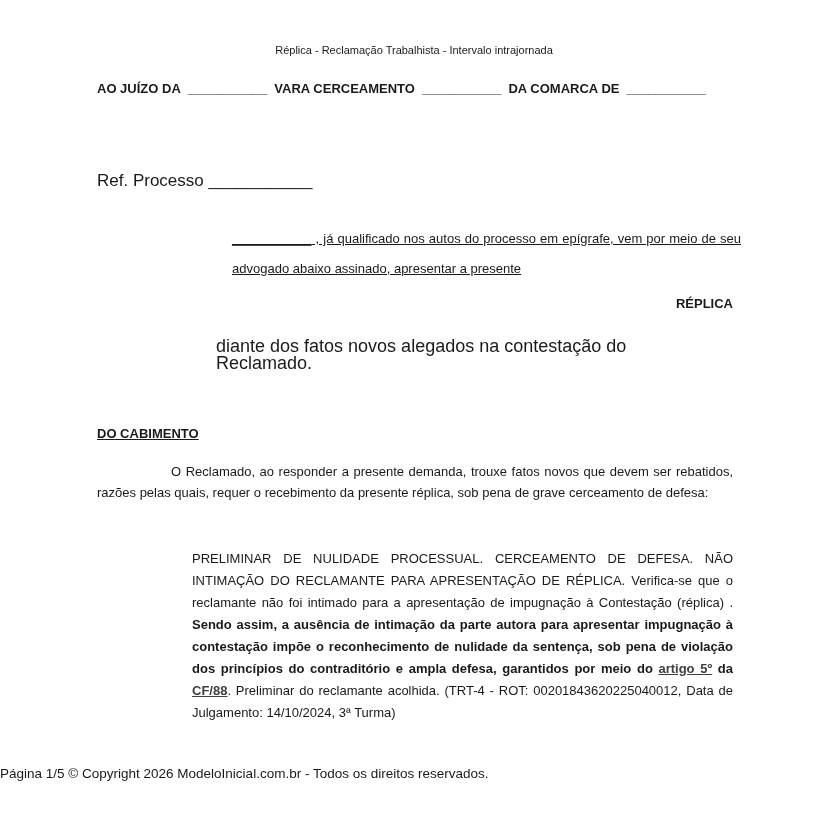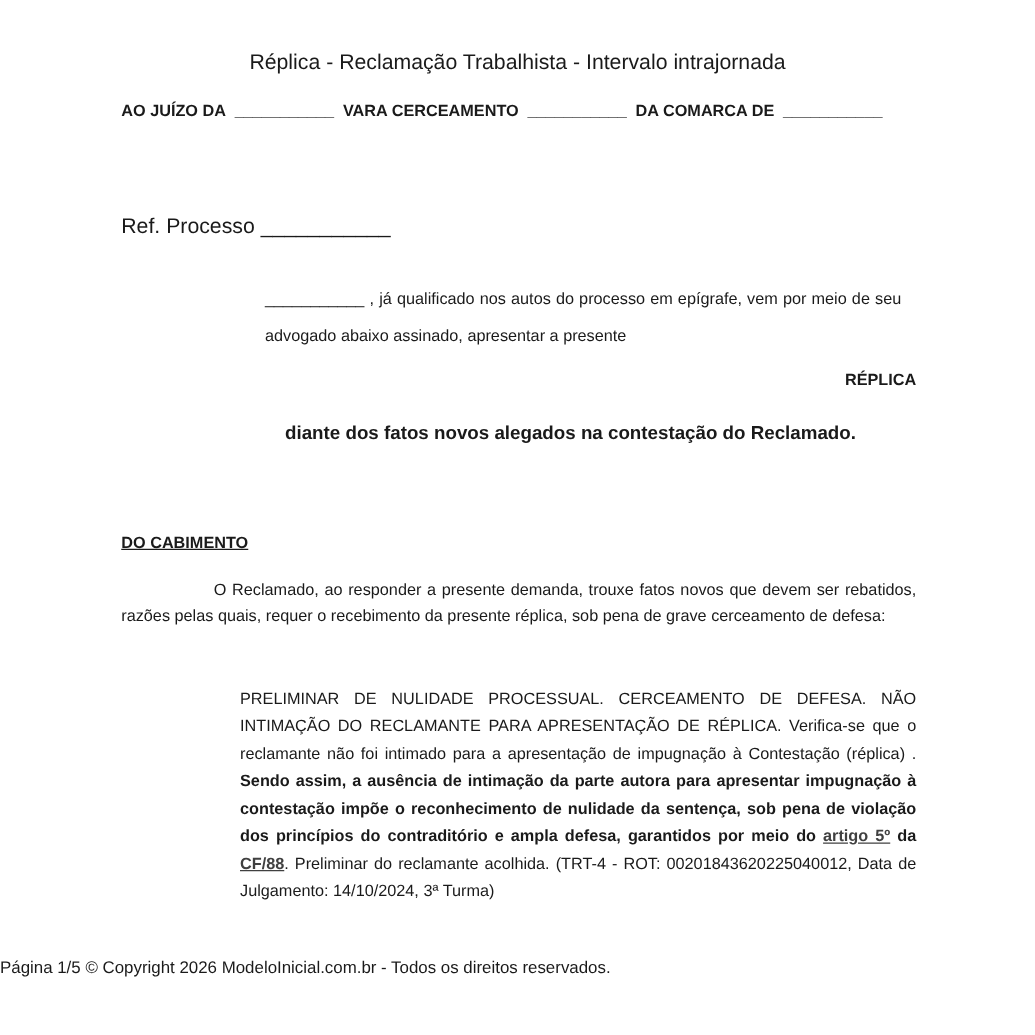--- a/index.html
+++ b/index.html
@@ -16,21 +16,21 @@
     color: #1a1a1a;
     overflow: hidden;
   }
   .abs { position: absolute; }
 
   .doc-title {
     top: 40px;
     left: 0;
     width: 828px;
     text-align: center;
-    font-size: 17px;
+    font-size: 11px;
     font-weight: 400;
     line-height: 20px;
   }
   .court-line {
     top: 80px;
     left: 97px;
     width: 640px;
     font-size: 13px;
     font-weight: 700;
     line-height: 17px;
@@ -38,42 +38,42 @@
   }
   .court-line .blank { margin: 0 7px; font-weight: 700; }
   .ref-line {
     top: 172px;
     left: 97px;
     font-size: 17px;
     line-height: 17px;
   }
   .intro-para {
     top: 224px;
-    left: 212px;
+    left: 232px;
     width: 509px;
     font-size: 13px;
     line-height: 29.5px;
     text-align: justify;
+    text-decoration: underline;
   }
   .doc-type {
     top: 295px;
     left: 224px;
     width: 509px;
     text-align: right;
     font-size: 13px;
     font-weight: 700;
     line-height: 17px;
   }
   .intro-cont {
     top: 338px;
-    left: 228px;
+    left: 216px;
     width: 509px;
-    font-size: 15px;
+    font-size: 18px;
     line-height: 17px;
-    font-weight: bold;
   }
   .section-heading {
     top: 425px;
     left: 97px;
     font-size: 13px;
     font-weight: 700;
     line-height: 17px;
     text-decoration: underline;
   }
   .body-para {

